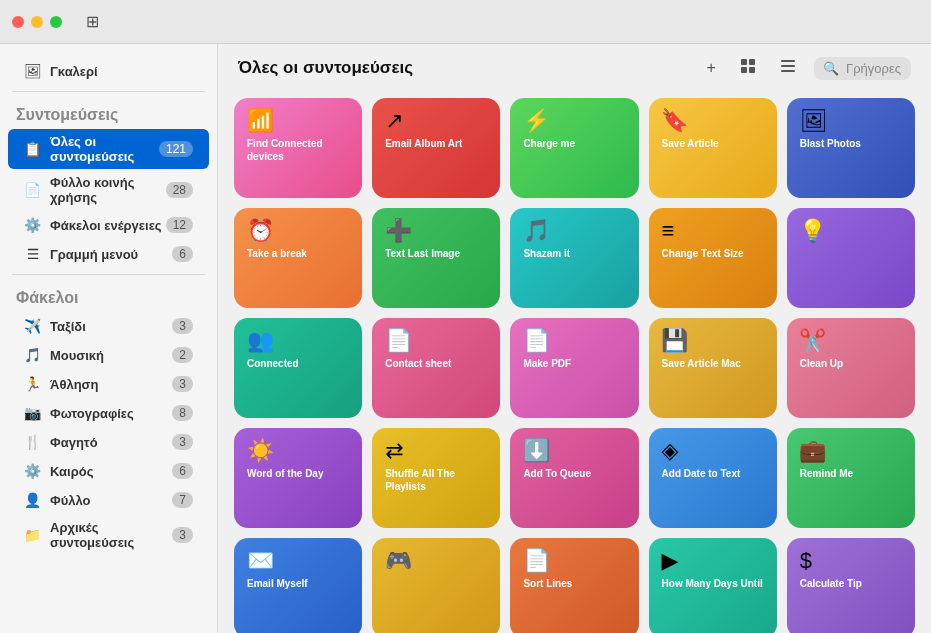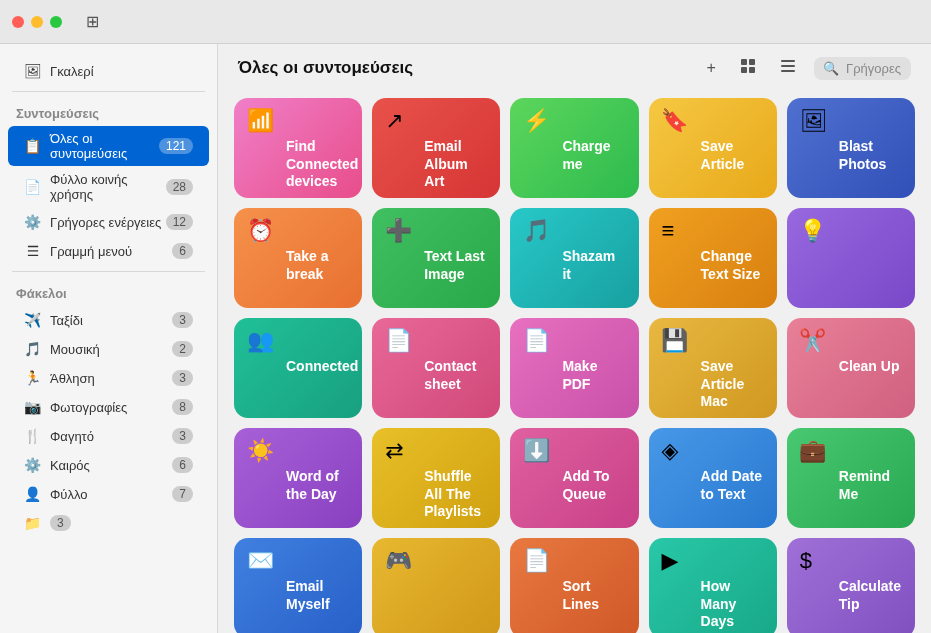--- a/index.html
+++ b/index.html
@@ -78,36 +78,36 @@
       background: #0064d2;
       color: white;
     }
     .sidebar-item .item-icon {
       width: 18px; height: 18px;
       margin-right: 8px;
       display: flex; align-items: center; justify-content: center;
       font-size: 14px;
       flex-shrink: 0;
     }
-    .sidebar-item .item-label { flex: 1; }
+    .sidebar-item .item-label { flex: 1; font-weight: bold; }
     .sidebar-item .item-count {
       font-size: 12px;
       background: #ccc;
       color: #555;
       border-radius: 10px;
       padding: 1px 7px;
       min-width: 20px;
       text-align: right;
     }
     .sidebar-item.active .item-count {
       background: rgba(255,255,255,0.3);
       color: white;
     }
     .sidebar-section-label {
-      font-size: 13px;
+      font-size: 16px;
       color: #888;
       font-weight: 600;
       padding: 8px 16px 4px;
       text-transform: none;
       letter-spacing: 0;
     }
     .sidebar-divider {
       height: 1px;
       background: #d8d8d8;
       margin: 6px 12px;
@@ -165,25 +165,24 @@
       transition: opacity 0.1s;
       position: relative;
       overflow: hidden;
     }
     .shortcut-card .card-icon {
       font-size: 22px;
       margin-bottom: 6px;
       line-height: 1;
     }
     .shortcut-card .card-label {
-      font-size: 14px;
+      font-size: 10px;
       font-weight: 600;
       color: white;
       line-height: 1.25;
-      margin-left: 39px;
     }
 
     
     .c-pink { background: linear-gradient(135deg, #f07fc8, #e84d8a); }
     .c-red { background: linear-gradient(135deg, #e8524a, #d63535); }
     .c-green-bright { background: linear-gradient(135deg, #5cd65c, #2dba4e); }
     .c-yellow { background: linear-gradient(135deg, #f5c842, #e8a81a); }
     .c-blue-dark { background: linear-gradient(135deg, #5070d0, #3050b8); }
     .c-orange { background: linear-gradient(135deg, #f5914a, #e87030); }
     .c-green { background: linear-gradient(135deg, #40c060, #28a848); }
@@ -230,21 +229,21 @@
     <span class="item-label">Όλες οι συντομεύσεις</span>
     <span class="item-count">121</span>
   </div>
   <div class="sidebar-item">
     <span class="item-icon">📄</span>
     <span class="item-label">Φύλλο κοινής χρήσης</span>
     <span class="item-count">28</span>
   </div>
   <div class="sidebar-item">
     <span class="item-icon">⚙️</span>
-    <span class="item-label">Γρήγορες ενέργειες</span>
+    <span class="item-label">Φάκελοι ενέργειες</span>
     <span class="item-count">12</span>
   </div>
   <div class="sidebar-item">
     <span class="item-icon">☰</span>
     <span class="item-label">Γραμμή μενού</span>
     <span class="item-count">6</span>
   </div>
   <div class="sidebar-divider"></div>
   <div class="sidebar-section-label">Φάκελοι</div>
   <div class="sidebar-item">
@@ -277,20 +276,21 @@
     <span class="item-label">Καιρός</span>
     <span class="item-count">6</span>
   </div>
   <div class="sidebar-item">
     <span class="item-icon">👤</span>
     <span class="item-label">Φύλλο</span>
     <span class="item-count">7</span>
   </div>
   <div class="sidebar-item">
     <span class="item-icon">📁</span>
+    <span class="item-label">Αρχικές συντομεύσεις</span>
     <span class="item-count">3</span>
   </div>
 </div>
 
 <div class="main-content">
   <div class="main-header">
     <span class="main-title">Όλες οι συντομεύσεις</span>
     <button class="header-btn">+</button>
     <button class="header-btn">
       <svg width="16" height="16" viewBox="0 0 16 16" fill="currentColor">

